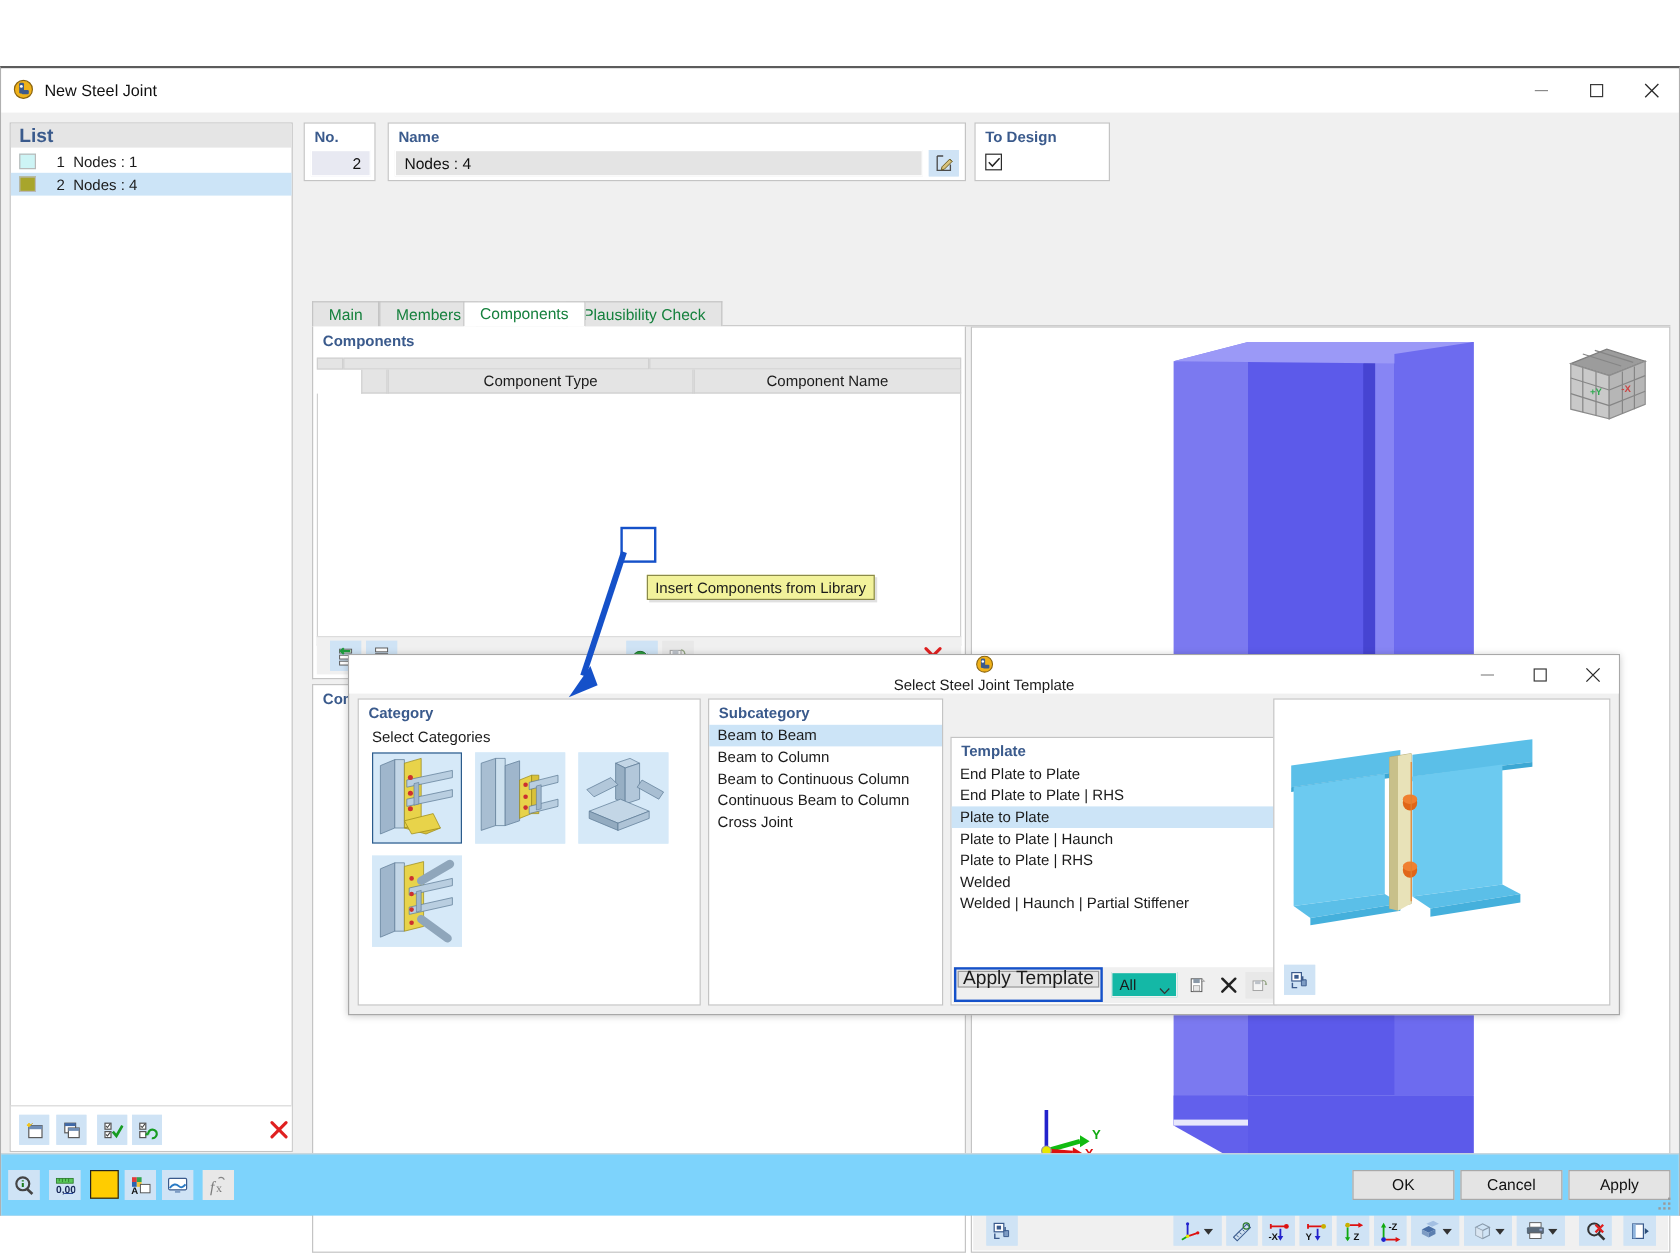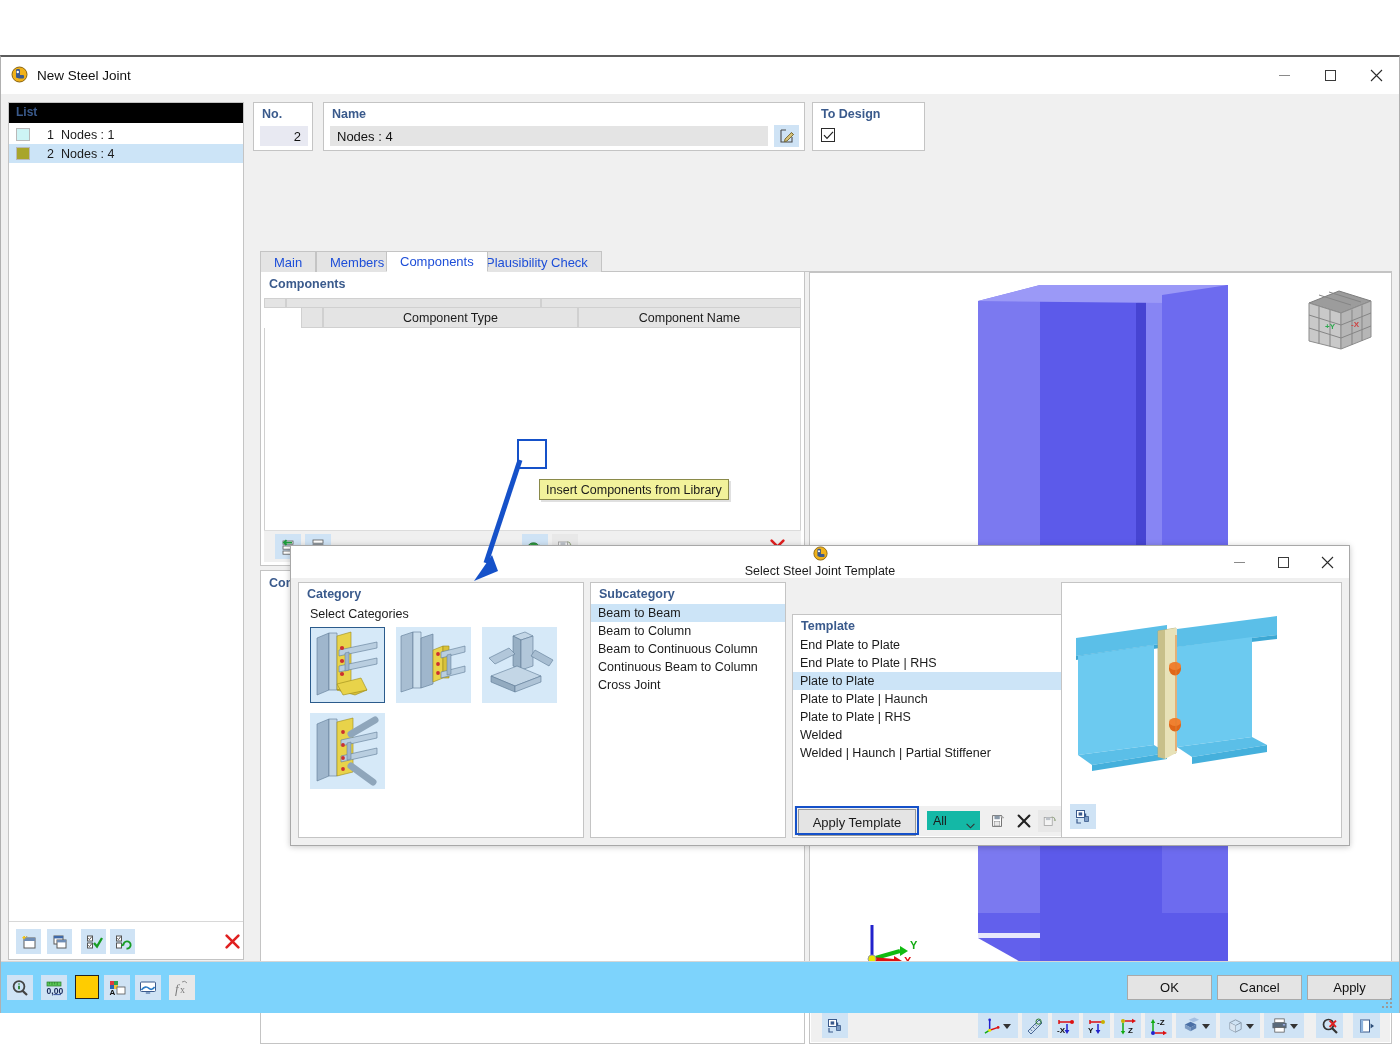--- a/index.html
+++ b/index.html
@@ -33,22 +33,22 @@
   .sq { width:11px; height:11px; border:1px solid #3a3a3a; }
 
   .client { position:absolute; left:0; top:37px; width:1398px; height:919px; background:#f0f0f0; }
 
   
   .list-panel {
     position:absolute; left:7px; top:8px; width:236px; height:858px;
     background:#ffffff; border:1px solid #c4c4c4;
   }
   .list-hdr {
-    height:20px; padding: 2px 0 0 7px; font-size:12px; font-weight:bold;
-    color:#3a5a8c; background:#000000;
+    height:20px; padding: 2px 0 0 7px; font-size:16px; font-weight:bold;
+    color:#3a5a8c; background:#e5e5e5;
   }
   .list-rows { position:absolute; left:0; top:22px; right:0; bottom:0; }
   .lrow { display:flex; align-items:center; height:19px; font-size:12.5px; }
   .lrow.sel { background:#cce4f7; }
   .lrow .sw { width:14px; height:13px; margin:0 10px 0 7px; border:1px solid #b9b9b9; }
   .lrow .num { width:14px; text-align:right; margin-right:7px; }
   .lrow .nm { }
   .lp-footer {
     position:absolute; left:0; right:0; bottom:0; height:38px;
     border-top:1px solid #d8d8d8; background:#ffffff;
@@ -82,21 +82,21 @@
 
   
   .tabstrip {
     position:absolute; left:259px; top:157px; width:1132px; height:21px;
     border-bottom:1px solid #c4c4c4;
   }
   .tab {
     position:absolute; top:0; height:21px; padding:0 13px;
     display:flex; align-items:center; font-size:13px;
     background:#e4e4e4; border:1px solid #c4c4c4; border-bottom:none;
-    cursor:default; color:#1d4ed8;
+    cursor:default; color:#15803d;
   }
   .tab.active { background:#ffffff; border-bottom:1px solid #ffffff; z-index:2; }
 
   
   .comp-panel {
     position:absolute; left:259px; top:178px; width:545px; height:294px;
     background:#ffffff; border:1px solid #c4c4c4; border-top:none;
   }
   .sect-title {
     font-size:12.5px; font-weight:bold; color:#3a5a8c; padding:5px 0 0 8px;
@@ -179,22 +179,22 @@
   .thumb {
     width:75px; height:76px; background:#d6e9f8; border:1px solid #d6e9f8;
     display:inline-block; position:relative; cursor:default;
   }
   .thumb.sel { border:1px solid #2b5b8c; }
 
   .tmpl-toolbar {
     position:absolute; left:1px; right:1px; bottom:1px; height:30px; background:#f0f0f0;
   }
   .apply-btn {
-    position:absolute; left:4px; top:3px; width:118px; height:27px;
-    background:#e4e4e4; border:1px solid #9a9a9a; font-size:13px;
+    position:absolute; left:4px; top:3px; width:118px; height:14px;
+    background:#e4e4e4; border:1px solid #9a9a9a; font-size:16px;
     display:flex; align-items:center; justify-content:center; cursor:default;
   }
   .apply-focus {
     position:absolute; left:1px; top:0px; width:124px; height:29px;
     border:2px solid #1551c9; pointer-events:none;
   }
   .sel-all {
     position:absolute; left:132px; top:4px; width:55px; height:21px;
     background:#14b8a6; border:1px solid #f0f0f0; display:flex; align-items:center;
     font-size:12.5px; padding-left:6px; cursor:default;

